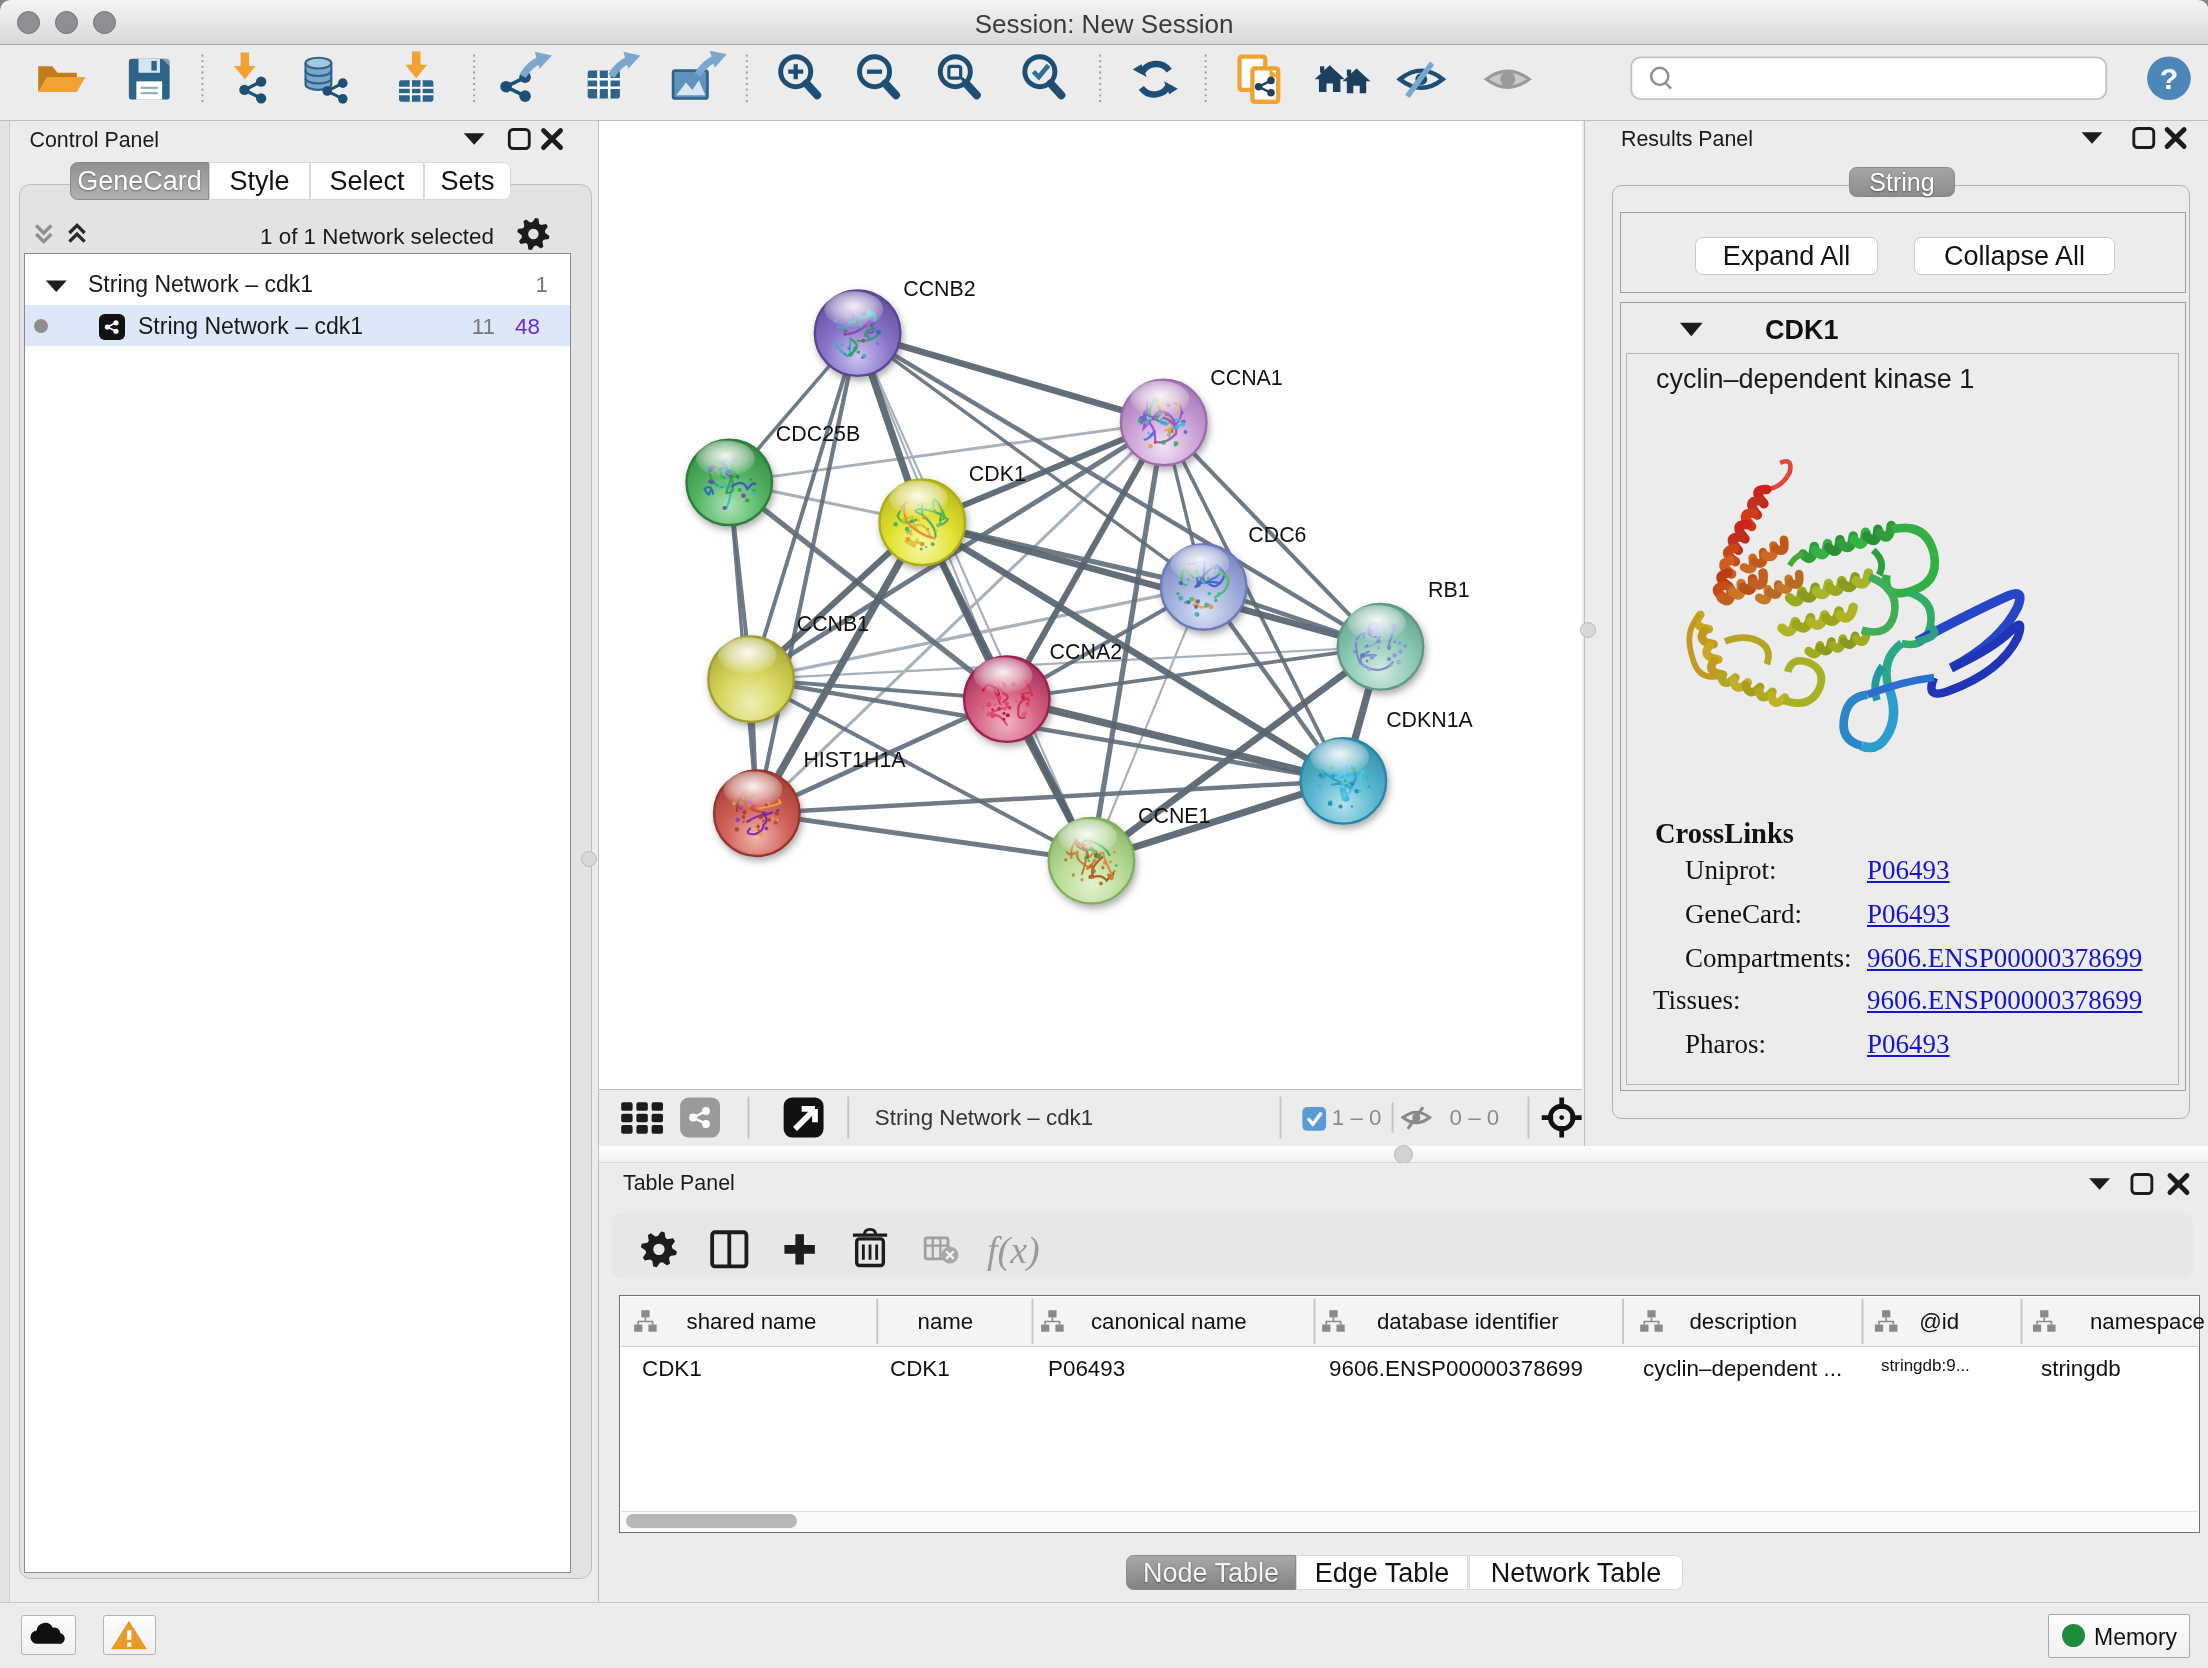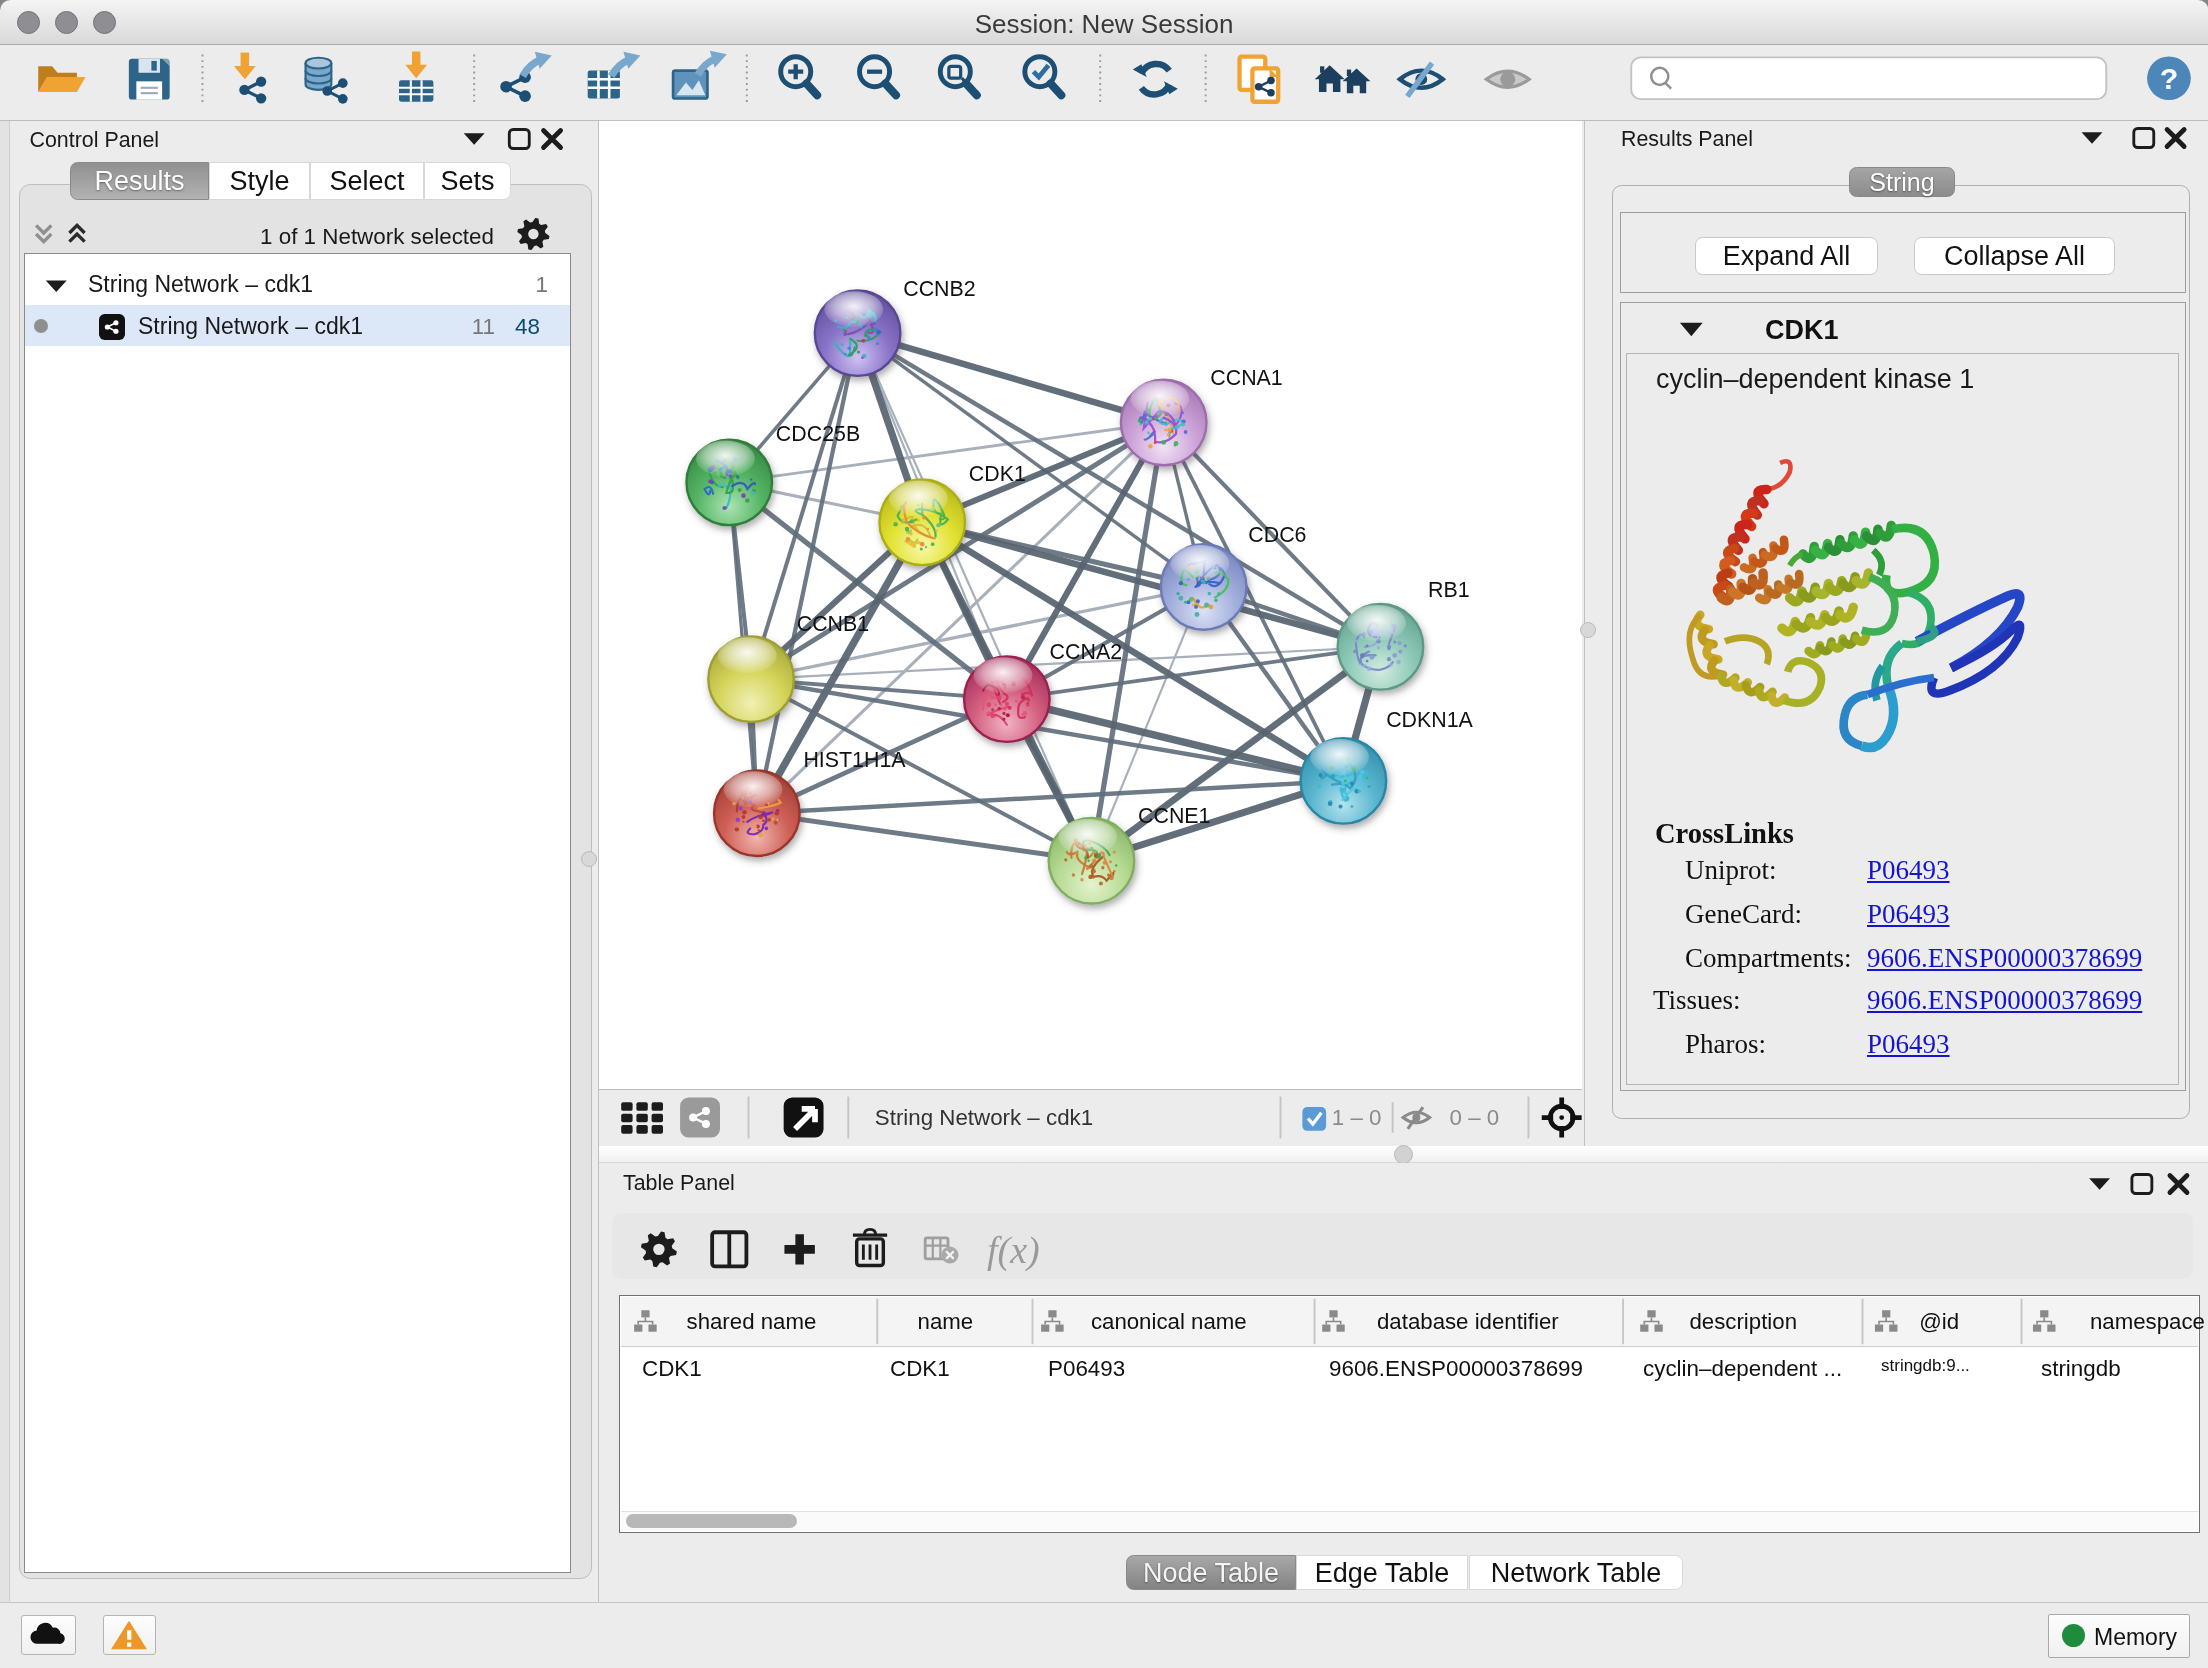--- a/index.html
+++ b/index.html
@@ -147,21 +147,21 @@
   </svg>
 <div class="abs" style="left:0;top:121px;width:599px;height:1481px;background:#ececec;border-right:1px solid #c0c0c0"></div>
 <div class="abs" style="left:0;top:121px;width:9.5px;height:1481px;background:#e3e3e3;border-right:1px solid #d0d0d0"></div>
 <div class="txt" style="left:29.5px;top:128px;font-size:21.4px;color:#1a1a1a">Control Panel</div>
 <svg width="2208" height="38" style="position:absolute;left:0;top:120px" viewBox="0 0 2322 40">
     <path d="M487 14 H509 L498 26 Z" fill="#1c1c1c"></path>
     <rect x="535" y="10" width="21" height="20" rx="4" fill="none" stroke="#1c1c1c" stroke-width="3"></rect>
     <path d="M571 11 L589 29 M589 11 L571 29" stroke="#1c1c1c" stroke-width="5" stroke-linecap="round"></path>
   </svg>
 <div class="abs" style="left:19px;top:184px;width:573px;height:1395px;background:#e3e3e3;border:1px solid #bdbdbd;border-radius:11.4px"></div>
-<div class="abs" style="left:70px;top:162px;width:139px;height:38px;background:linear-gradient(180deg,#909090,#b2b2b2);border:1px solid #8a8a8a;border-radius:7.6px 0 0 7.6px;color:#fff;text-align:center;font-size:27px;line-height:36px;text-shadow:0 1px 1.9px #666;z-index:3">Results</div>
+<div class="abs" style="left:70px;top:162px;width:139px;height:38px;background:linear-gradient(180deg,#909090,#b2b2b2);border:1px solid #8a8a8a;border-radius:7.6px 0 0 7.6px;color:#fff;text-align:center;font-size:27px;line-height:36px;text-shadow:0 1px 1.9px #666;z-index:3">GeneCard</div>
 <div class="abs" style="left:209px;top:162px;width:101px;height:38px;background:#fff;border:1px solid #d8d8d8;color:#111;text-align:center;font-size:27px;line-height:36px;z-index:3">Style</div>
 <div class="abs" style="left:310px;top:162px;width:114px;height:38px;background:#fff;border:1px solid #d8d8d8;color:#111;text-align:center;font-size:27px;line-height:36px;z-index:3">Select</div>
 <div class="abs" style="left:424px;top:162px;width:87px;height:38px;background:#fff;border:1px solid #d8d8d8;border-radius:0 7.6px 7.6px 0;color:#111;text-align:center;font-size:27px;line-height:36px;z-index:3">Sets</div>
 <svg width="599" height="48" style="position:absolute;left:0;top:210px" viewBox="0 0 630 50">
 <path d="M38 16 L46 24 L54 16 M38 25 L46 33 L54 25" fill="none" stroke="#8f8f8f" stroke-width="3.5"></path>
 <path d="M73 24 L81 16 L89 24 M73 33 L81 25 L89 33" fill="none" stroke="#2a2a2a" stroke-width="3.5"></path>
 <path d="M563.0 8.1 L566.3 8.8 L567.1 14.1 L569.1 15.5 L574.4 14.5 L576.2 17.3 L573.0 21.6 L573.5 24.0 L577.9 27.0 L577.2 30.3 L571.9 31.1 L570.5 33.1 L571.5 38.4 L568.7 40.2 L564.4 37.0 L562.0 37.5 L559.0 41.9 L555.7 41.2 L554.9 35.9 L552.9 34.5 L547.6 35.5 L545.8 32.7 L549.0 28.4 L548.5 26.0 L544.1 23.0 L544.8 19.7 L550.1 18.9 L551.5 16.9 L550.5 11.6 L553.3 9.8 L557.6 13.0 L560.0 12.5 Z M566.5 25.0 A5.5 5.5 0 1 0 555.5 25.0 A5.5 5.5 0 1 0 566.5 25.0 Z" fill="#1c1c1c" fill-rule="evenodd"></path>
   </svg>
 <div class="txt" style="left:114px;top:224px;width:380px;text-align:right;font-size:22.4px;color:#1a1a1a">1 of 1 Network selected</div>
 <div class="abs" style="left:24px;top:253px;width:547px;height:1320px;background:#fff;border:1px solid #8a8a8a"></div>
@@ -175,21 +175,21 @@
 <div class="abs" style="left:99px;top:314px;width:26px;height:26px;background:#111;border-radius:5.7px"></div>
 <svg width="26" height="26" style="position:absolute;left:99px;top:314px" viewBox="0 0 27 27">
     <line x1="8.7" y1="13.5" x2="17.6" y2="9.1" stroke="#fff" stroke-width="1.7"></line>
     <line x1="8.7" y1="13.5" x2="17.6" y2="17.9" stroke="#fff" stroke-width="1.7"></line>
     <circle cx="8.7" cy="13.5" r="2.7" fill="#fff"></circle>
     <circle cx="17.6" cy="9.1" r="2.7" fill="#fff"></circle>
     <circle cx="17.6" cy="17.9" r="2.7" fill="#fff"></circle>
   </svg>
 <div class="txt" style="left:138px;top:313px;font-size:23px;color:#1a1a1a">String Network – cdk1</div>
 <div class="txt" style="left:457px;top:314px;width:38px;text-align:right;font-size:22.4px;color:#777">11</div>
-<div class="txt" style="left:502px;top:314px;width:38px;text-align:right;font-size:22.4px;color:#0c4a6e">48</div>
+<div class="txt" style="left:502px;top:314px;width:38px;text-align:right;font-size:22.4px;color:#6d28d9">48</div>
 <div class="abs" style="left:599px;top:121px;width:983px;height:1025px;background:#fff"></div>
 <svg width="983" height="968" viewBox="630 127 1034 1018" style="position:absolute;left:599px;top:121px">
     <defs>
       <filter id="nsh" x="-30%" y="-30%" width="170%" height="170%">
         <feDropShadow dx="2" dy="4" stdDeviation="4" flood-color="#444" flood-opacity="0.45"></feDropShadow>
       </filter>
       <radialGradient id="hl" cx="0.5" cy="0.42" r="0.62">
         <stop offset="0" stop-color="#fff" stop-opacity="0.92"></stop>
         <stop offset="0.55" stop-color="#fff" stop-opacity="0.5"></stop>
         <stop offset="1" stop-color="#fff" stop-opacity="0"></stop>

